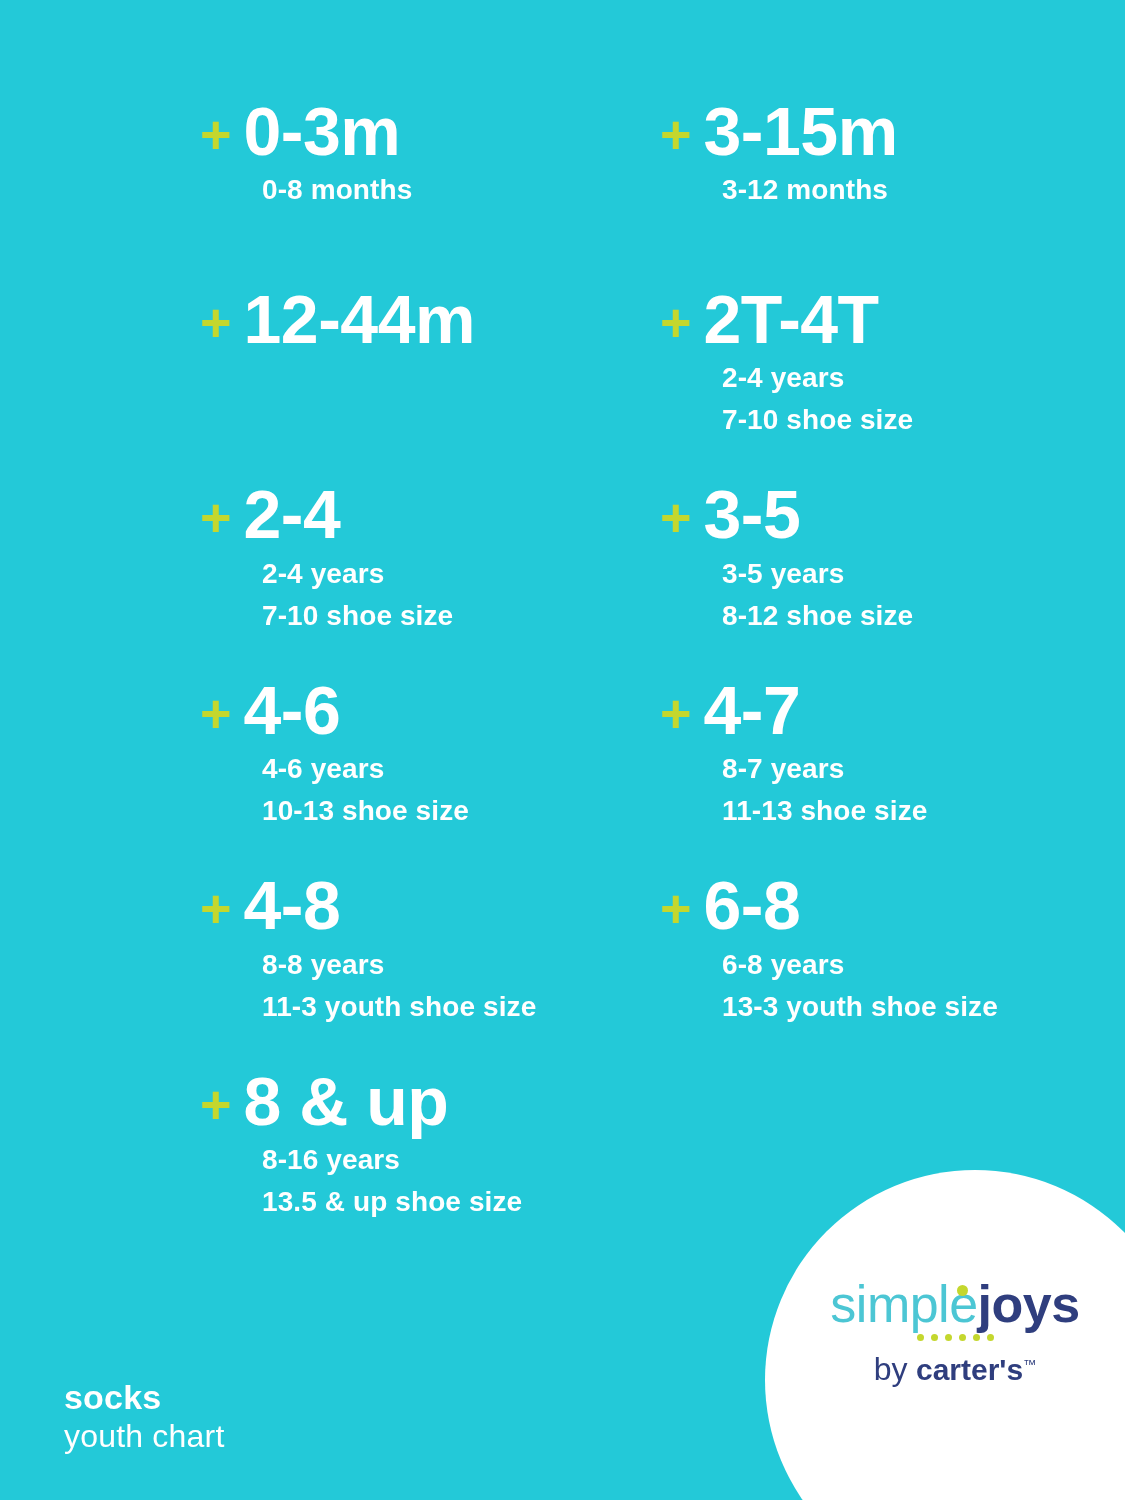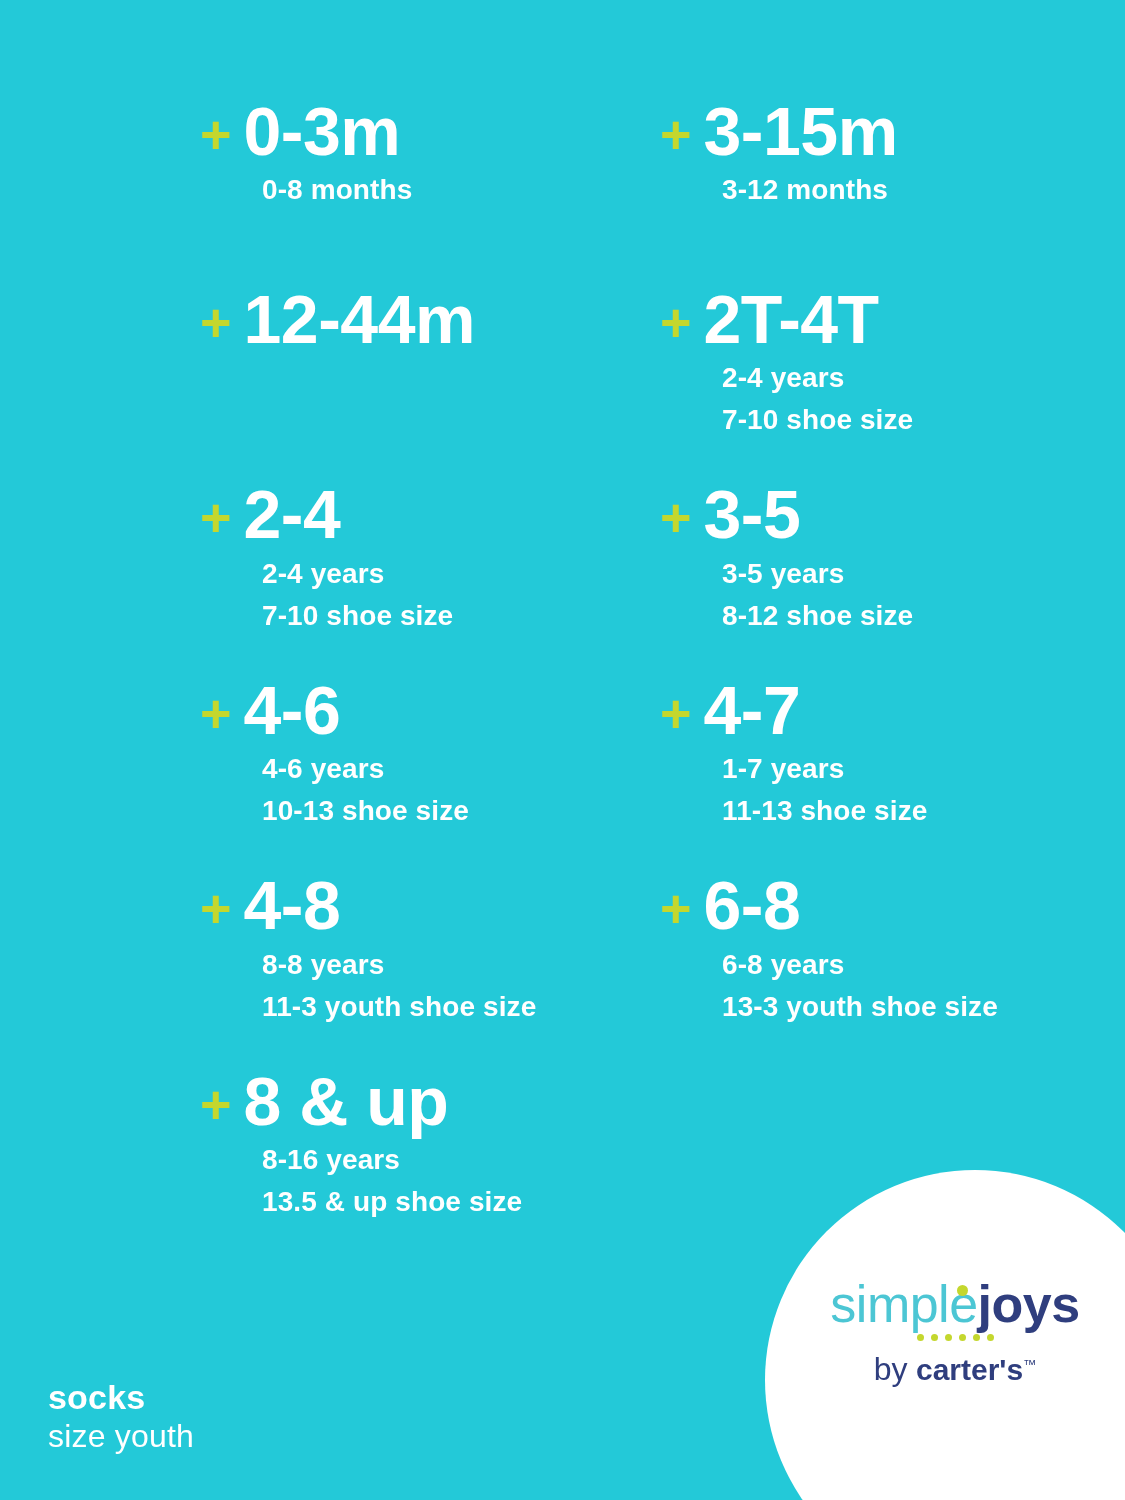--- a/index.html
+++ b/index.html
@@ -73,21 +73,21 @@
     color: #ffffff;
     font-size: 28px;
     font-weight: bold;
     line-height: 1.5;
     letter-spacing: 0.1px;
   }
 
   
   .caption {
     position: absolute;
-    left: 48px;
+    left: 64px;
     bottom: 45px;
     color: #ffffff;
   }
   .caption-title {
     font-size: 34px;
     font-weight: bold;
     line-height: 1.15;
     letter-spacing: 0.2px;
   }
   .caption-sub {
@@ -250,21 +250,21 @@
         <div class="detail-line">10-13 shoe size</div>
       </div>
     </div>
 
     <div class="size-entry">
       <div class="size-head">
         <span class="plus">+</span>
         <span class="size-label">4-7</span>
       </div>
       <div class="size-details">
-        <div class="detail-line">1-7 years</div>
+        <div class="detail-line">8-7 years</div>
         <div class="detail-line">11-13 shoe size</div>
       </div>
     </div>
 
     <div class="size-entry">
       <div class="size-head">
         <span class="plus">+</span>
         <span class="size-label">4-8</span>
       </div>
       <div class="size-details">
@@ -292,21 +292,21 @@
       <div class="size-details">
         <div class="detail-line">8-16 years</div>
         <div class="detail-line">13.5 &amp; up shoe size</div>
       </div>
     </div>
 
   </div>
 
   <div class="caption">
     <div class="caption-title">socks</div>
-    <div class="caption-sub">size youth</div>
+    <div class="caption-sub">youth chart</div>
   </div>
 
   <div class="logo-circle">
     <div class="logo-inner">
       <div class="logo-main">
         <span class="logo-simple">simple</span><span class="logo-dot"></span><span class="logo-joys">joys</span>
       </div>
       <div class="logo-dots">
         <span></span>
           <span></span>

